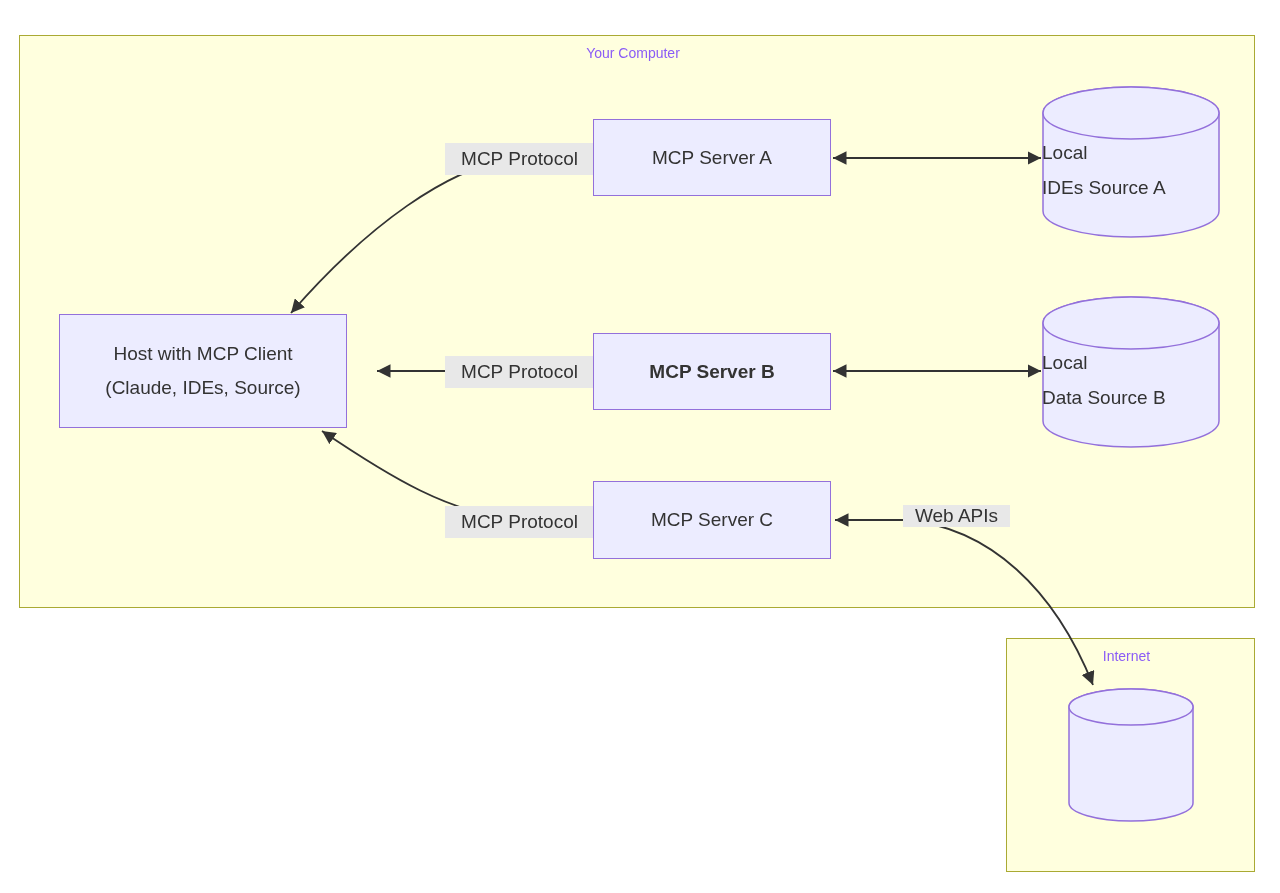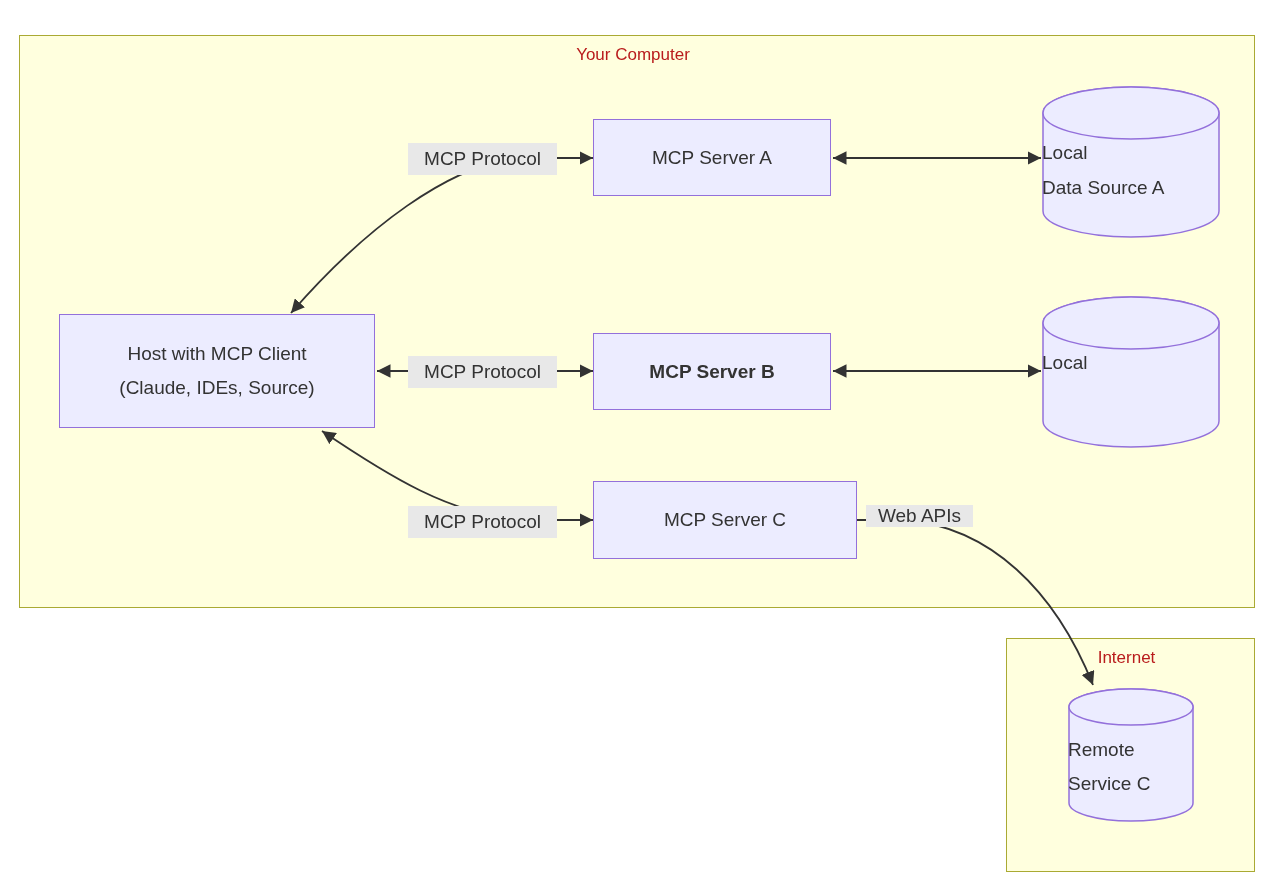--- a/index.html
+++ b/index.html
@@ -14,22 +14,22 @@
   .group{
     position:absolute;
     background:#ffffde;
     border:1px solid #aaaa33;
     box-sizing:border-box;
   }
   .group-label{
     position:absolute;
     top:9px;left:0;right:8px;
     text-align:center;
-    font-size:17px;
-    color:#b91c1c;
+    font-size:14px;
+    color:#8b5cf6;
   }
   .node{
     position:absolute;
     background:#ececff;
     border:1.5px solid #9370db;
     box-sizing:border-box;
     display:flex;
     flex-direction:column;
     align-items:center;
     justify-content:center;
@@ -53,20 +53,21 @@
   .edge-label{
     position:absolute;
     background:#e8e8e8;
     font-size:19px;
     display:flex;
     align-items:center;
     justify-content:center;
     box-sizing:border-box;
     z-index:2;
     white-space:nowrap;
+    margin-left:37px;
   }
   #edges{
     position:absolute;
     left:0;top:0;
     z-index:1;
   }
 </style>
 </head>
 <body>
 
@@ -94,60 +95,57 @@
       <path d="M 833,371 L 1041,371" marker-start="url(#arrow)" marker-end="url(#arrow)"></path>
       <path d="M 835,520 L 905,520 C 990,527 1055,590 1093,685" marker-start="url(#arrow)" marker-end="url(#arrow)"></path>
     </g>
   </svg>
 
   <div class="edge-label" style="left:408px;top:143px;width:149px;height:32px;">MCP Protocol</div>
   <div class="edge-label" style="left:408px;top:356px;width:149px;height:32px;">MCP Protocol</div>
   <div class="edge-label" style="left:408px;top:506px;width:149px;height:32px;">MCP Protocol</div>
   <div class="edge-label" style="left:866px;top:505px;width:107px;height:22px;">Web APIs</div>
 
-  <div class="node" style="left:59px;top:314px;width:316px;height:114px;">
+  <div class="node" style="left:59px;top:314px;width:288px;height:114px;">
     <span>Host with MCP Client</span>
     <span>(Claude, IDEs, Source)</span>
   </div>
 
   <div class="node" style="left:593px;top:119px;width:238px;height:77px;">
     <span>MCP Server A</span>
   </div>
   <div class="node" style="left:593px;top:333px;width:238px;height:77px;font-weight:bold;">
     <span>MCP Server B</span>
   </div>
-  <div class="node" style="left:593px;top:481px;width:264px;height:78px;">
+  <div class="node" style="left:593px;top:481px;width:238px;height:78px;">
     <span>MCP Server C</span>
   </div>
 
   <div class="cylinder" style="left:1042px;top:86px;width:178px;height:152px;">
     <svg width="178" height="152" viewBox="0 0 178 152">
       <path d="M1,27 L1,125 A88,26 0 0 0 177,125 L177,27 A88,26 0 0 0 1,27 Z" fill="#ececff" stroke="#9370db" stroke-width="1.5"></path>
       <ellipse cx="89" cy="27" rx="88" ry="26" fill="#ececff" stroke="#9370db" stroke-width="1.5"></ellipse>
     </svg>
     <div class="cyl-text" style="top:49px;">
       <div>Local</div>
-      <div>Data Source A</div>
+      <div>IDEs Source A</div>
     </div>
   </div>
 
   <div class="cylinder" style="left:1042px;top:296px;width:178px;height:152px;">
     <svg width="178" height="152" viewBox="0 0 178 152">
       <path d="M1,27 L1,125 A88,26 0 0 0 177,125 L177,27 A88,26 0 0 0 1,27 Z" fill="#ececff" stroke="#9370db" stroke-width="1.5"></path>
       <ellipse cx="89" cy="27" rx="88" ry="26" fill="#ececff" stroke="#9370db" stroke-width="1.5"></ellipse>
     </svg>
     <div class="cyl-text" style="top:49px;">
       <div>Local</div>
+      <div>Data Source B</div>
     </div>
   </div>
 
   <div class="cylinder" style="left:1068px;top:688px;width:126px;height:134px;">
     <svg width="126" height="134" viewBox="0 0 126 134">
       <path d="M1,19 L1,115 A62,18 0 0 0 125,115 L125,19 A62,18 0 0 0 1,19 Z" fill="#ececff" stroke="#9370db" stroke-width="1.5"></path>
       <ellipse cx="63" cy="19" rx="62" ry="18" fill="#ececff" stroke="#9370db" stroke-width="1.5"></ellipse>
     </svg>
-    <div class="cyl-text" style="top:45px;line-height:34px;">
-      <div>Remote</div>
-      <div>Service C</div>
-    </div>
   </div>
 
 </div>
 
 </body></html>

